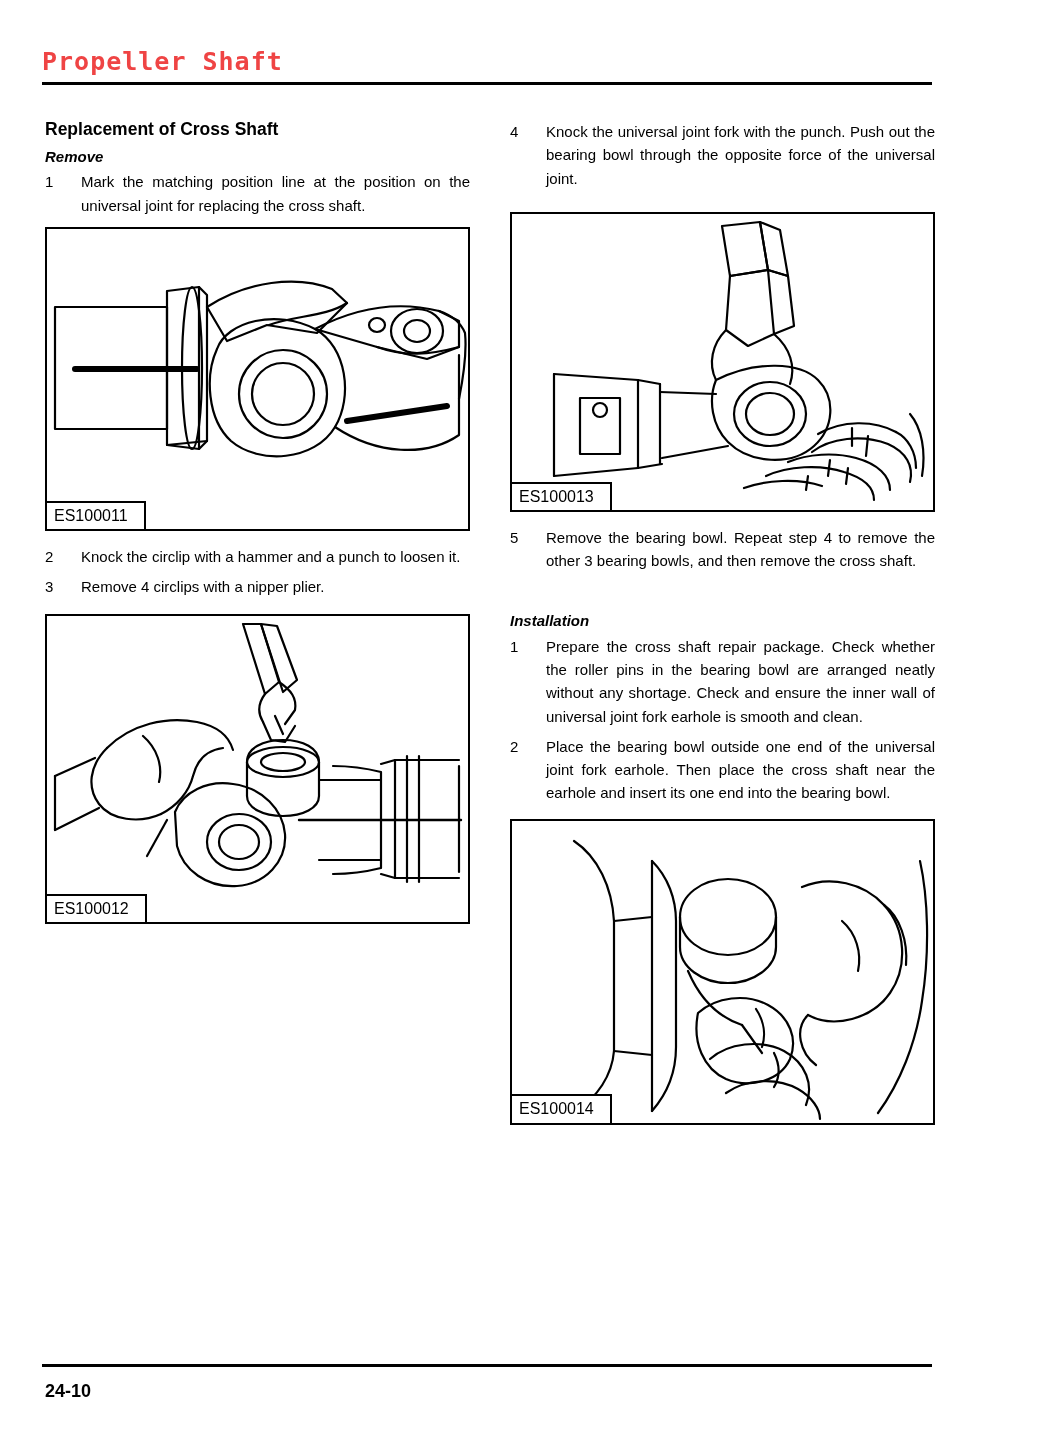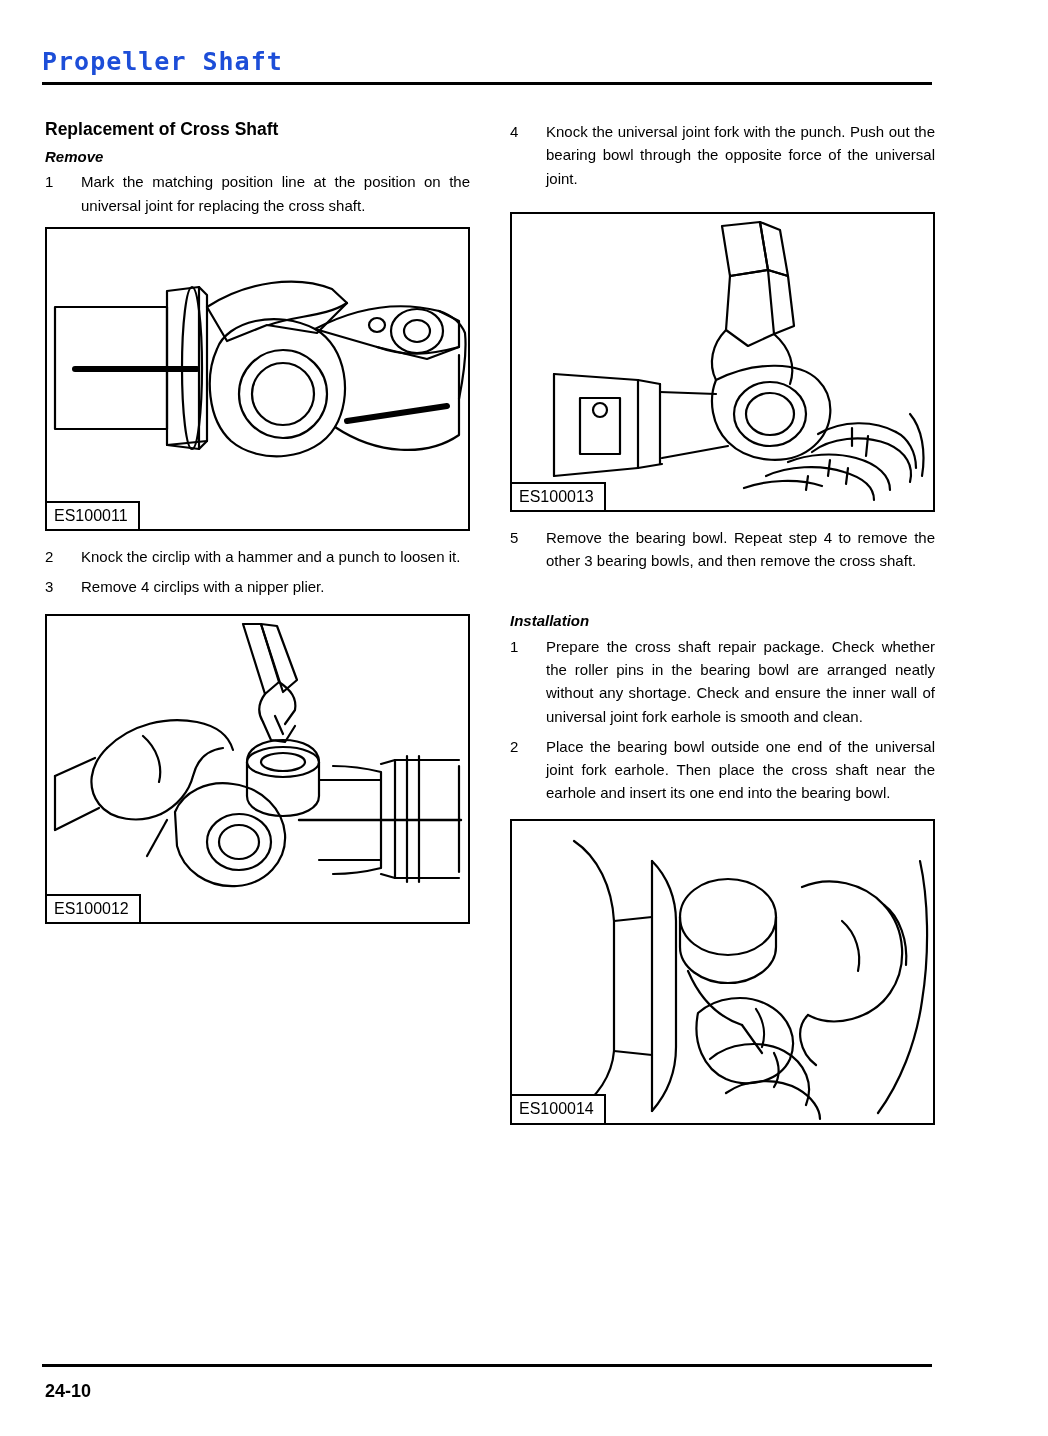--- a/index.html
+++ b/index.html
@@ -25,21 +25,21 @@
     position: absolute;
     left: 42px;
     top: 48px;
     width: 890px;
   }
   .header-title {
     font-family: "DejaVu Sans Mono", monospace;
     font-size: 25px;
     font-weight: bold;
     letter-spacing: 1px;
-    color: #1d4ed8;
+    color: #ef4444;
     line-height: 1.1;
     padding-bottom: 6px;
   }
   .header-rule {
     border-bottom: 3px solid #000;
     width: 890px;
   }
 
   
   .col {
@@ -99,21 +99,21 @@
   }
   .figure svg { display: block; }
   .fig-caption {
     position: absolute;
     left: 0;
     bottom: 0;
     border-top: 2px solid #000;
     border-right: 2px solid #000;
     background: #fff;
     font-size: 16px;
-    padding: 3px 10px 4px 7px;
+    padding: 3px 16px 4px 7px;
     line-height: 1.2;
   }
 
   
   .footer-rule {
     position: absolute;
     left: 42px;
     top: 1364px;
     width: 890px;
     border-bottom: 3px solid #000;

